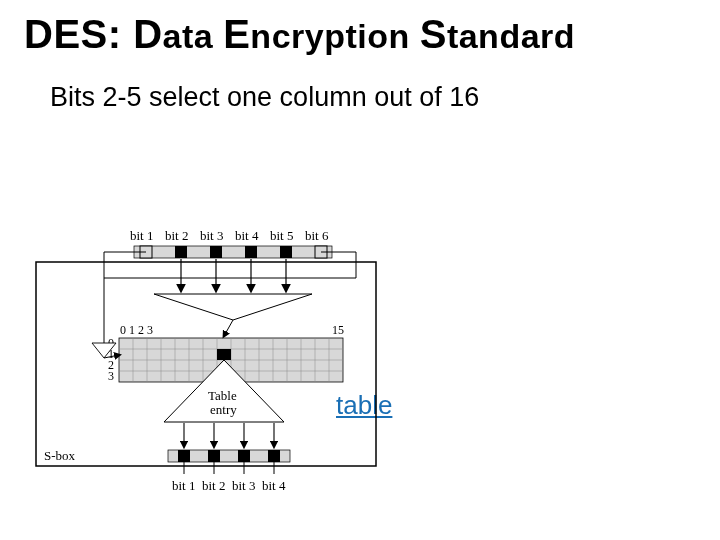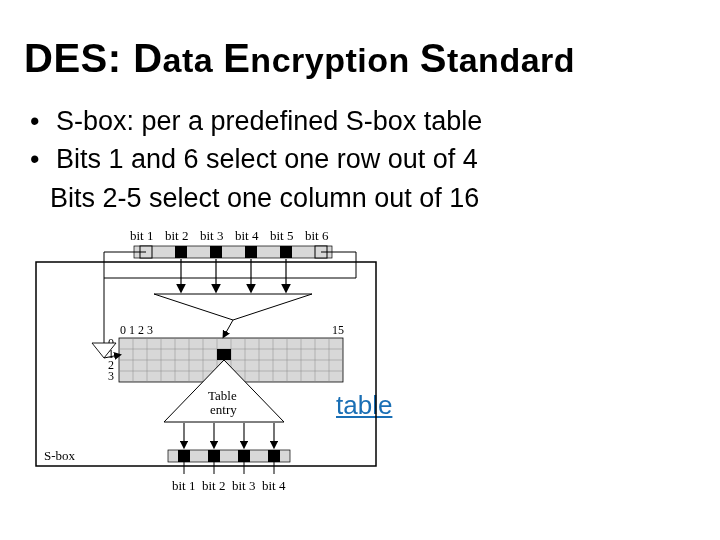--- a/index.html
+++ b/index.html
@@ -9,21 +9,21 @@
     height: 540px;
     background: #fff;
     font-family: Verdana, Geneva, sans-serif;
     color: #000;
   }
   .slide {
     position: relative;
     width: 608px;
     height: 540px;
     box-sizing: border-box;
-    padding: 30px 24px;
+    padding: 6px 24px;
   }
   .title {
     font-size: 40px;
     font-weight: 700;
     letter-spacing: 0.5px;
     margin: 6px 0 22px 0;
     white-space: nowrap;
   }
   .title .big1 { font-size: 40px; }
   .title .rest { font-size: 34px; }
@@ -82,24 +82,20 @@
 </style>
 </head>
 <body>
 
 <div class="slide">
 
   <h1 class="title">
     <span class="big1">DES: D</span><span class="rest">ata </span><span class="big1">E</span><span class="rest">ncryption </span><span class="big1">S</span><span class="rest">tandard</span>
   </h1>
 
-  <ul class="bullets">
-    <li>S-box: per a predefined S-box table</li>
-    <li>Bits 1 and 6 select one row out of 4</li>
-  </ul>
   <div class="subline">Bits 2-5 select one column out of 16</div>
 
   <a class="link">table</a>
 
   <div class="diagram">
     <svg width="345" height="278" viewBox="0 0 345 278">
 
       <rect x="2" y="34" width="340" height="204" fill="none" stroke="#000" stroke-width="1.5"></rect>
 
       <text class="bit-top-label" x="96" y="12">bit 1</text>

